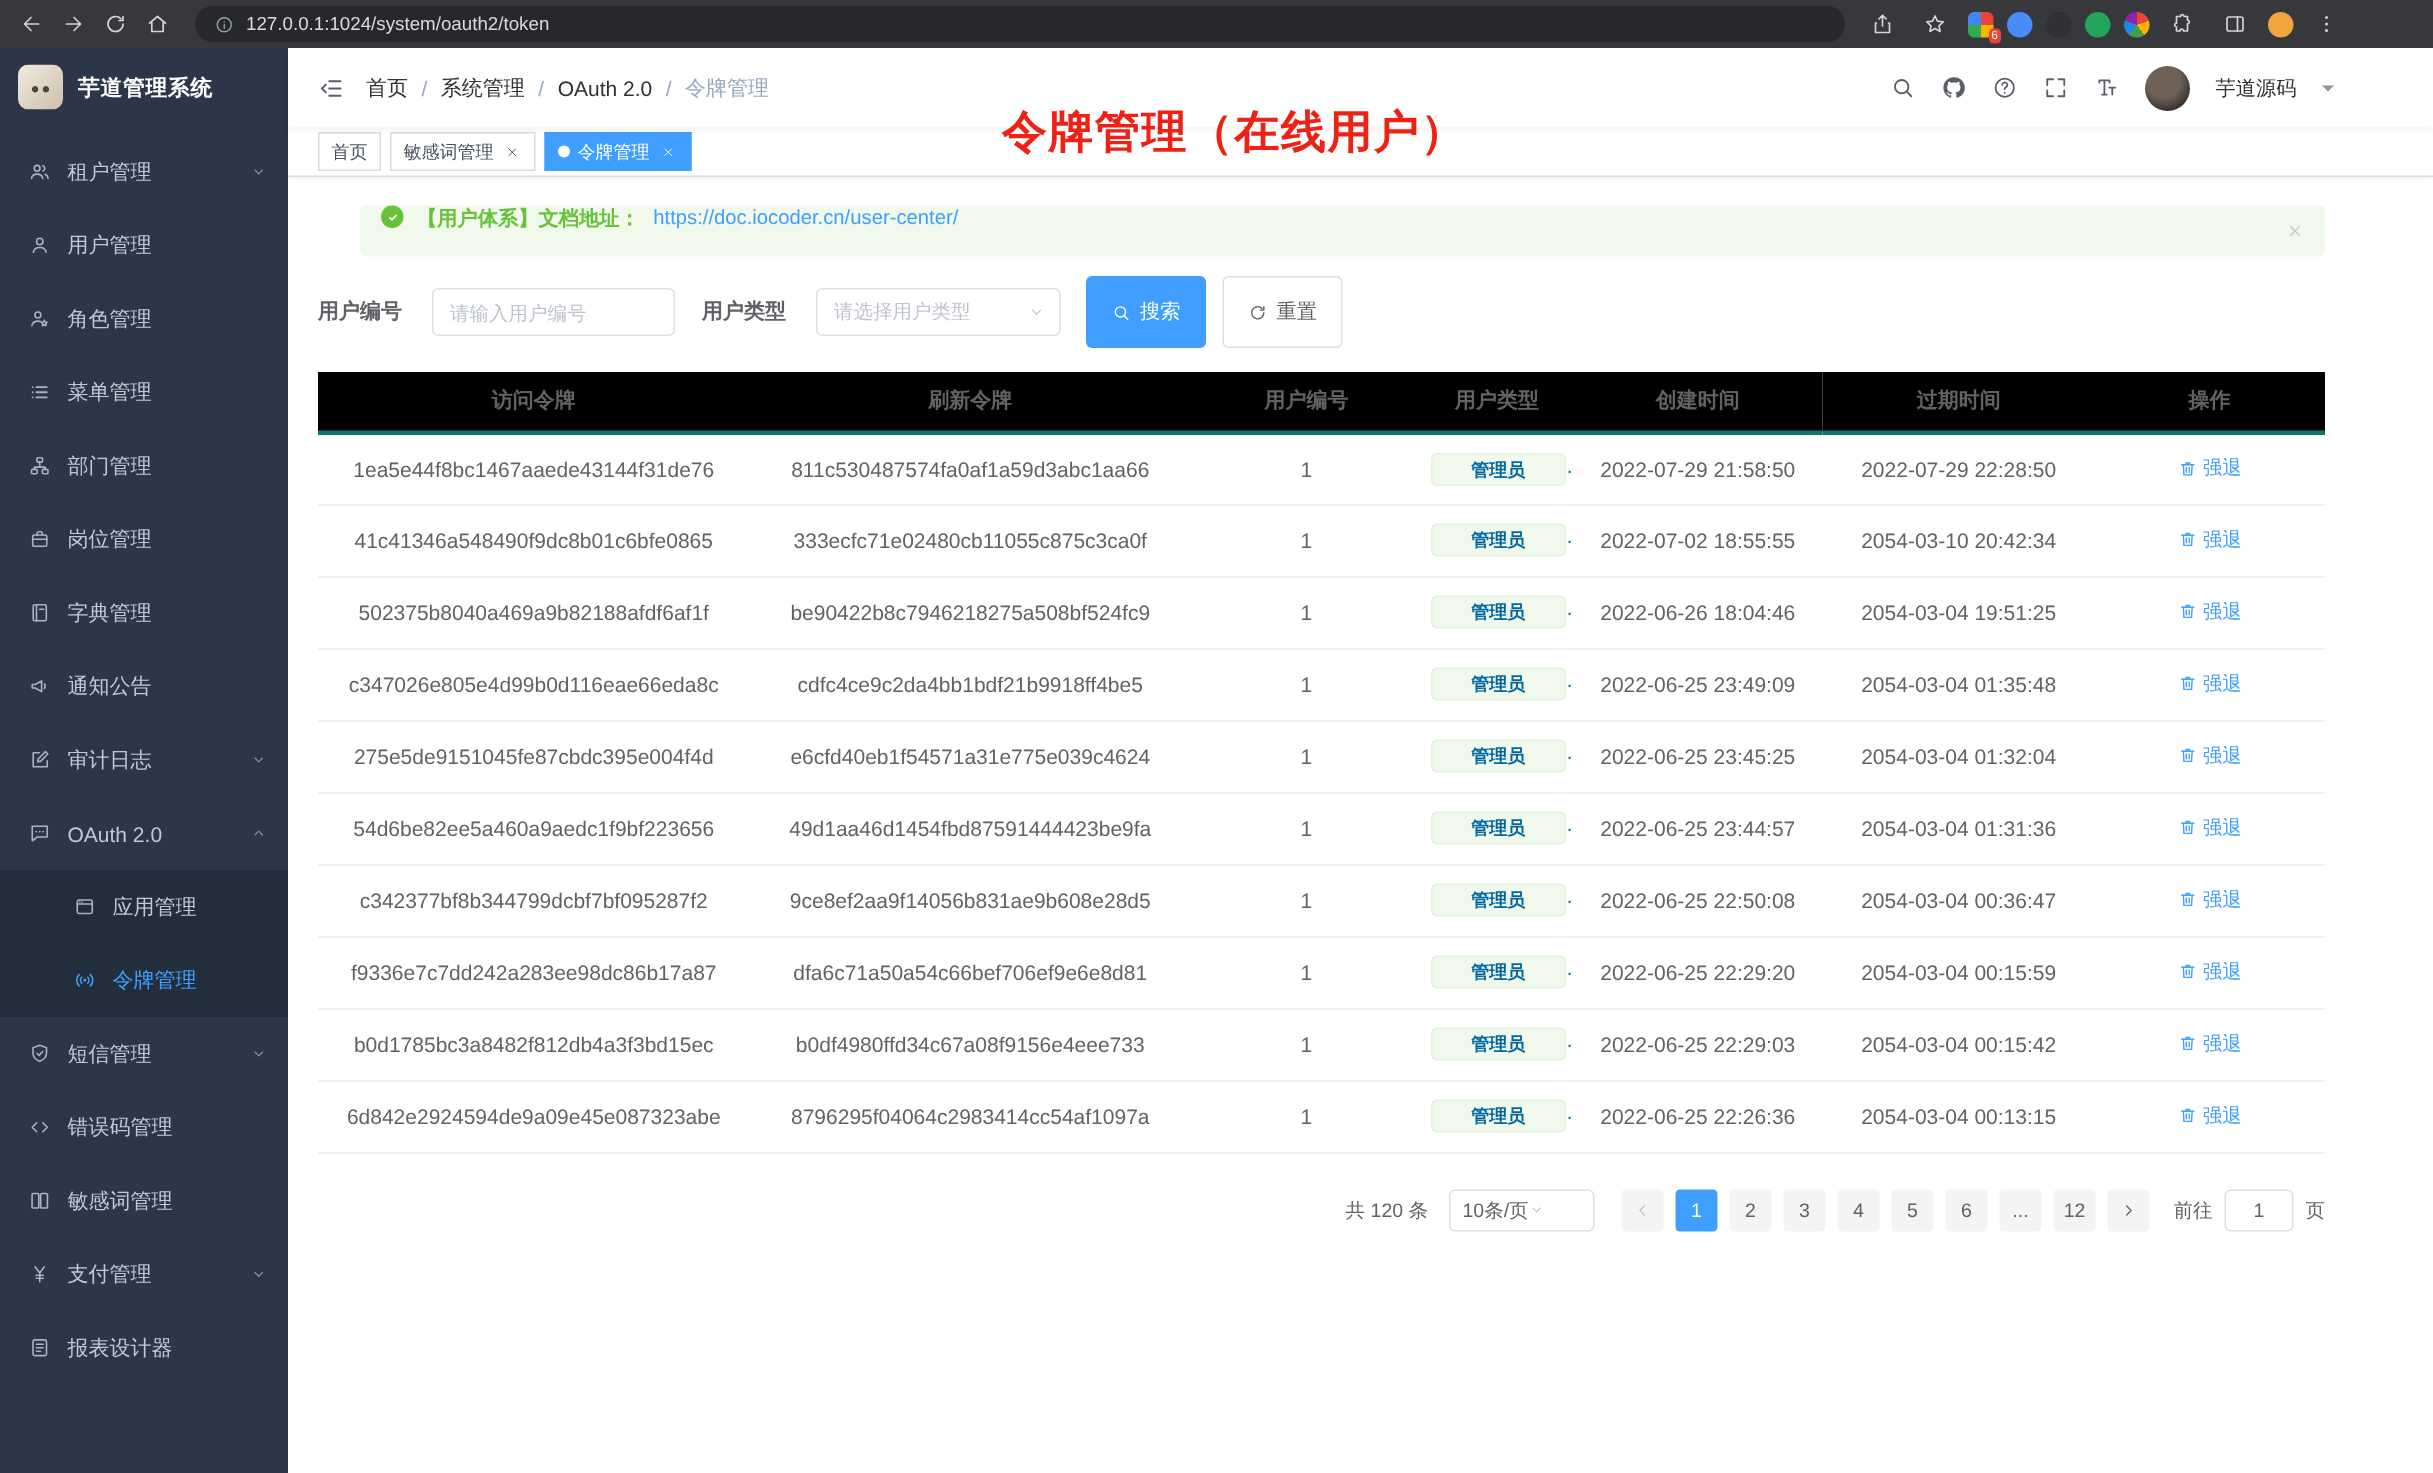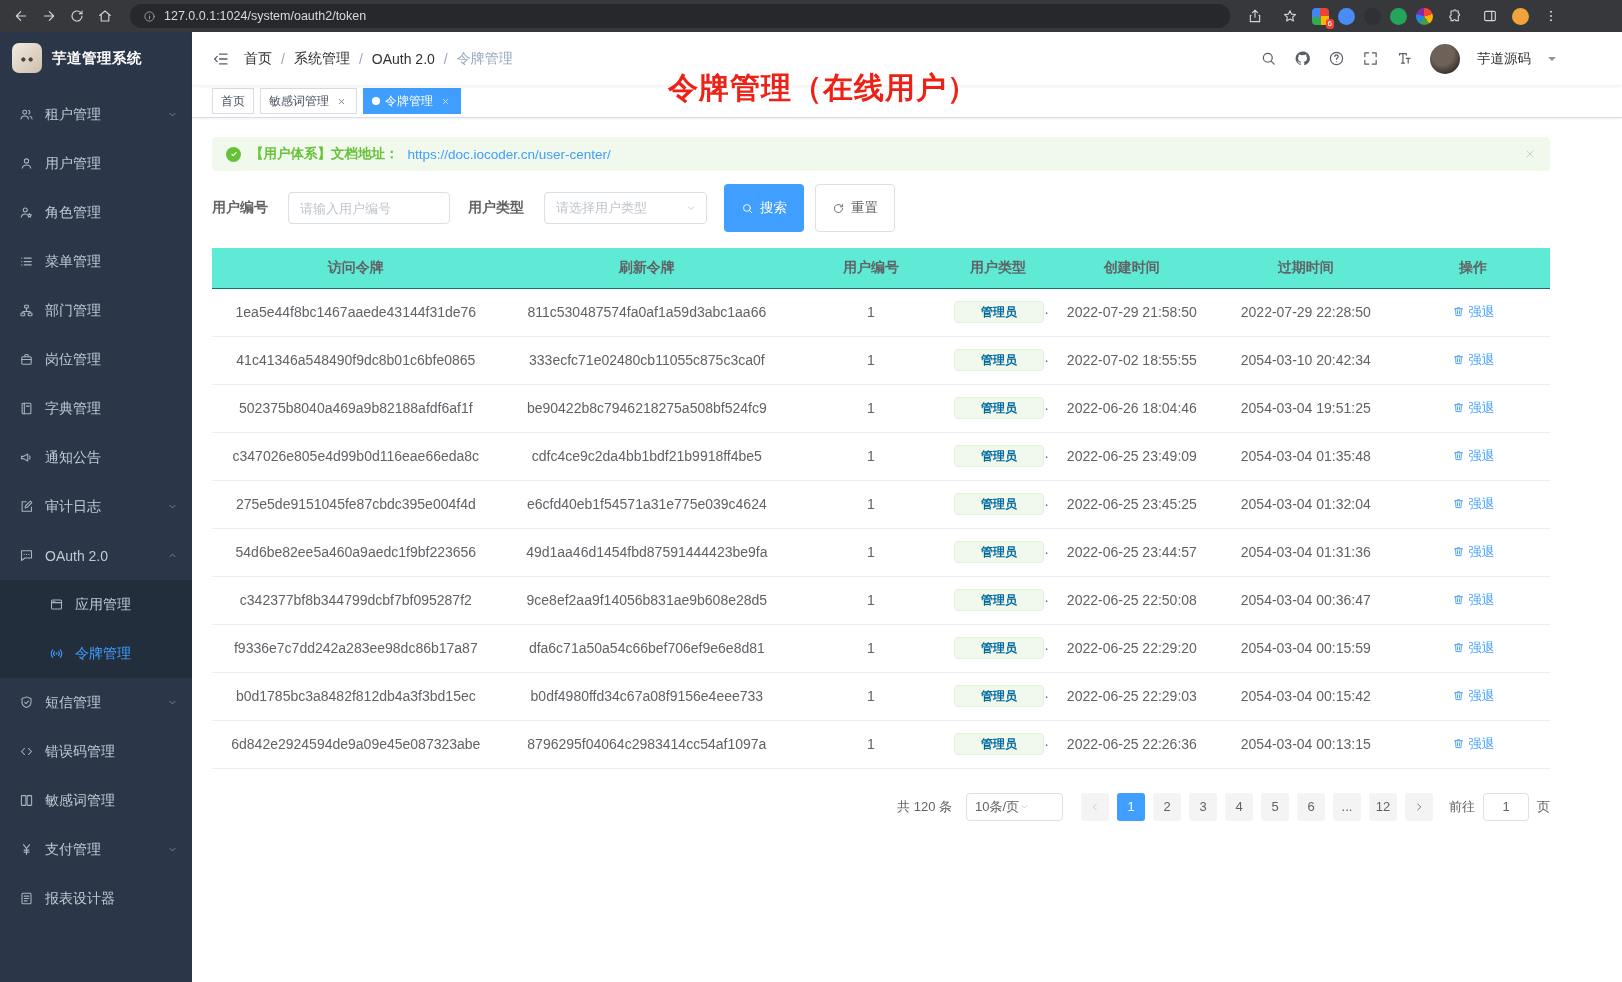--- a/index.html
+++ b/index.html
@@ -63,41 +63,41 @@
 
 .tags-bar { height:33px; flex:0 0 33px; display:flex; align-items:center; gap:6px; padding:0 20px; background:#fff; border-bottom:1px solid #d8dce5; box-shadow:0 1px 3px rgba(0,0,0,.06); position:relative; z-index:4; }
 .tag { height:26px; display:inline-flex; align-items:center; gap:5px; padding:0 8px; border:1px solid #d8dce5; background:#fff; color:#495060; font-size:12px; cursor:pointer; white-space:nowrap; }
 .tag .dot { width:8px; height:8px; border-radius:50%; background:#fff; }
 .tag.active { background:#409eff; border-color:#409eff; color:#fff; }
 .tag .tclose { display:inline-flex; align-items:center; justify-content:center; width:14px; height:14px; border-radius:50%; }
 .tag .tclose .svgi { width:9px; height:9px; }
 
 
 .main { flex:1; padding:19px 72px 0 20px; overflow:hidden; }
-.alert { position:relative; display:flex; align-items:center; gap:9px; height:34px; background:#f0f9eb; border-radius:4px; padding:0 14px; margin-bottom:13px; }
+.alert { position:relative; display:flex; align-items:flex-start; gap:9px; height:34px; background:#f0f9eb; border-radius:4px; padding:0 14px; margin-bottom:13px;margin-left:28px; }
 .check-badge { width:15px; height:15px; border-radius:50%; background:#67c23a; color:#fff; display:inline-flex; align-items:center; justify-content:center; flex:0 0 auto; }
 .check-badge .svgi { width:10px; height:10px; }
 .alert-prefix { font-size:13.5px; font-weight:700; color:#67c23a; }
 .alert-link { font-size:13.5px; color:#409eff; text-decoration:none; cursor:pointer; }
 .alert-close { position:absolute; right:14px; top:50%; transform:translateY(-50%); color:#c0c4cc; display:inline-flex; cursor:pointer; }
 .alert-close .svgi { width:12px; height:12px; }
 
 .filter-row { display:flex; align-items:center; margin-bottom:16px; }
 .f-label { font-size:14px; font-weight:700; color:#606266; margin-right:20px; white-space:nowrap; }
 .el-input { width:162px; height:32px; border:1px solid #dcdfe6; border-radius:4px; padding:0 11px; font-size:13px; color:#606266; outline:none; font-family:inherit; margin-right:18px; }
 .el-input::placeholder { color:#bfc4cd; }
 .el-select { width:163px; height:32px; border:1px solid #dcdfe6; border-radius:4px; background:#fff; display:flex; align-items:center; justify-content:space-between; padding:0 9px 0 11px; font-size:13px; color:#bfc4cd; margin-right:17px; cursor:pointer; }
 .el-select .svgi { width:12px; height:12px; color:#c0c4cc; }
 .btn { height:48px; border-radius:4px; border:1px solid transparent; display:inline-flex; align-items:center; gap:6px; padding:0 16px; font-size:13.5px; cursor:pointer; font-family:inherit; }
 .btn .svgi { width:13px; height:13px; }
 .btn.primary { background:#409eff; color:#fff; margin-right:11px; }
 .btn.plain { background:#fff; border-color:#dcdfe6; color:#606266; }
 
 .table { width:100%; border-collapse:collapse; table-layout:fixed; }
-.table th { height:40px; font-size:14px; font-weight:700; color:#606266; text-align:center; border-bottom:1px solid #0f766e; background:#5eead4; white-space:nowrap; }
+.table th { height:40px; font-size:14px; font-weight:700; color:#606266; text-align:center; border-bottom:3px solid #0f766e; background:#000000; white-space:nowrap; }
 .table td { height:48px; font-size:14px; color:#606266; text-align:center; border-bottom:1px solid #ebeef5; padding:0 6px; white-space:nowrap; overflow:hidden; text-overflow:ellipsis; }
 .tag-success { display:inline-block; padding:1px 26px; line-height:18px; font-size:12px; color:#0369a1; background:#f0f9eb; border:1px solid #e1f3d8; border-radius:4px;font-weight:bold; }
 .action-link { color:#409eff; font-size:13px; display:inline-flex; align-items:center; gap:4px; cursor:pointer; }
 .action-link .svgi { width:13px; height:13px; }
 
 .pagination { display:flex; align-items:center; justify-content:flex-end; margin-top:24px; font-size:13px; color:#606266; }
 .p-total { margin-right:14px; white-space:nowrap; }
 .size-select { width:97px; height:28px; border:1px solid #dcdfe6; border-radius:4px; background:#fff; display:flex; align-items:center; padding:0 8px; margin-right:14px; cursor:pointer; white-space:nowrap; }
 .size-select .svgi { width:11px; height:11px; color:#c0c4cc; }
 .page-btn { min-width:28px; height:28px; margin:0 4px; border:none; border-radius:3px; background:#f4f4f5; color:#606266; font-size:13px; display:inline-flex; align-items:center; justify-content:center; cursor:pointer; font-family:inherit; padding:0 5px; }

